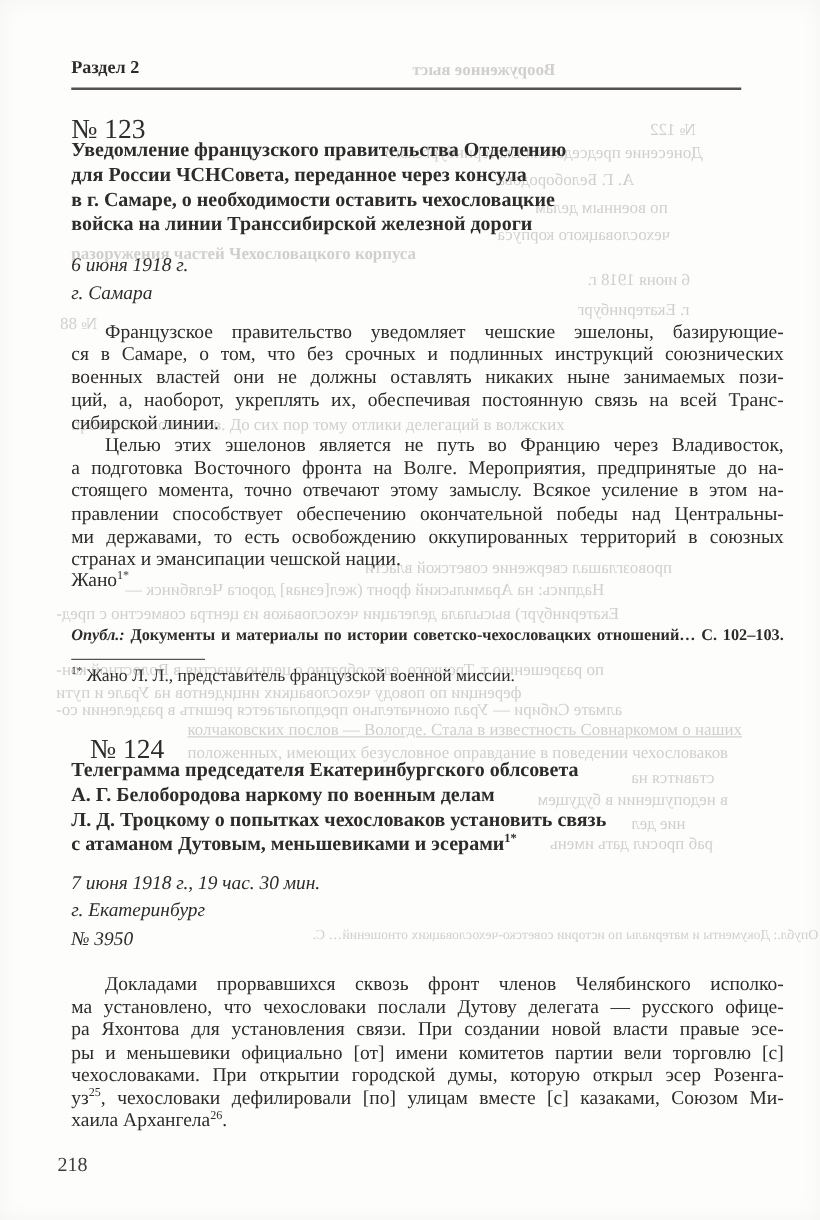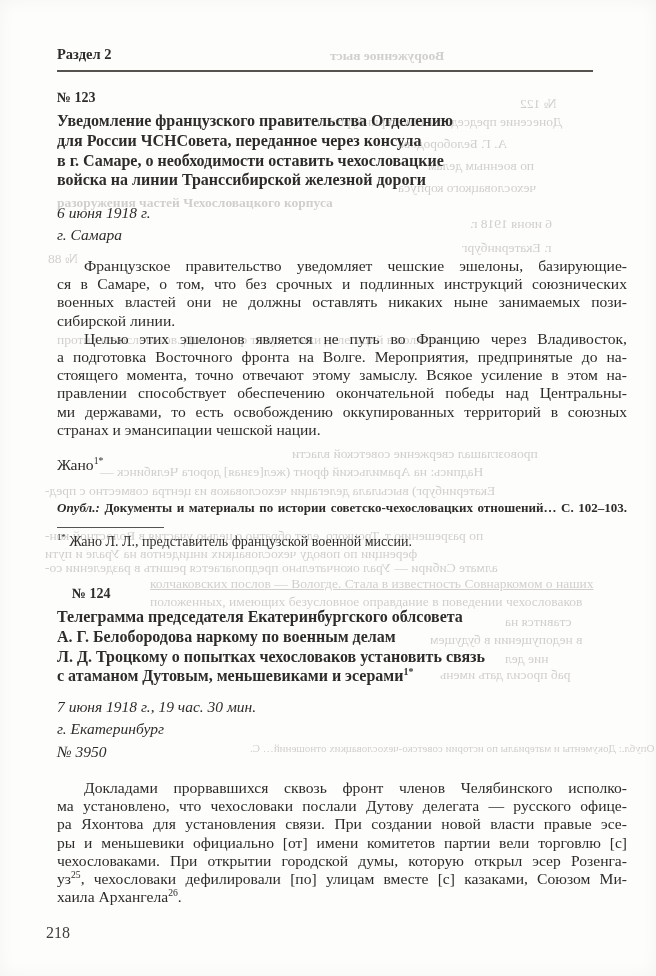--- a/index.html
+++ b/index.html
@@ -9,21 +9,21 @@
     margin:0 auto;
     background:#fdfdfc;
     overflow:hidden;
     font-family:"Liberation Serif","DejaVu Serif",serif;
     color:#2e2c2a;
     box-shadow:inset 0 0 18px rgba(0,0,0,0.04);
   }
   .abs{position:absolute;}
   .section-header{left:57px;top:46px;font-size:14.5px;font-weight:bold;}
   .header-rule{left:57px;top:70px;width:536px;height:0;border-top:2px solid #555250;}
-  .doc-number{font-size:14px;font-weight:bold;}
+  .doc-number{font-size:22px;font-weight:normal;}
   .doc123-number{left:57px;top:90px;}
   .doc124-number{left:72px;top:586px;}
   .doc-title{width:570px;font-size:16px;font-weight:bold;line-height:19.8px;}
   .doc123-title{left:57px;top:111px;}
   .doc124-title{left:57px;top:607px;}
   .dateline{width:570px;font-size:15.5px;font-style:italic;line-height:22.3px;}
   .doc123-dateline{left:57px;top:202px;}
   .doc124-dateline{left:57px;top:696px;}
   .body-par{width:570px;font-size:15.6px;line-height:18.2px;}
   .doc123-body{left:57px;top:257px;}
@@ -97,20 +97,21 @@
     </div>
   <div class="abs dateline doc123-dateline">
     <div>6 июня 1918 г.</div>
     <div>г. Самара</div>
   </div>
   <div class="abs body-par doc123-body">
     <div>
         <div class="tline jline find">Французское правительство уведомляет чешские эшелоны, базирующие-</div>
         <div class="tline jline">ся в Самаре, о том, что без срочных и подлинных инструкций союзнических</div>
         <div class="tline jline">военных властей они не должны оставлять никаких ныне занимаемых пози-</div>
+        <div class="tline jline">ций, а, наоборот, укреплять их, обеспечивая постоянную связь на всей Транс-</div>
         <div class="tline">сибирской линии.</div>
       </div>
     <div>
         <div class="tline jline find">Целью этих эшелонов является не путь во Францию через Владивосток,</div>
         <div class="tline jline">а подготовка Восточного фронта на Волге. Мероприятия, предпринятые до на-</div>
         <div class="tline jline">стоящего момента, точно отвечают этому замыслу. Всякое усиление в этом на-</div>
         <div class="tline jline">правлении способствует обеспечению окончательной победы над Центральны-</div>
         <div class="tline jline">ми державами, то есть освобождению оккупированных территорий в союзных</div>
         <div class="tline">странах и эмансипации чешской нации.</div>
       </div>

